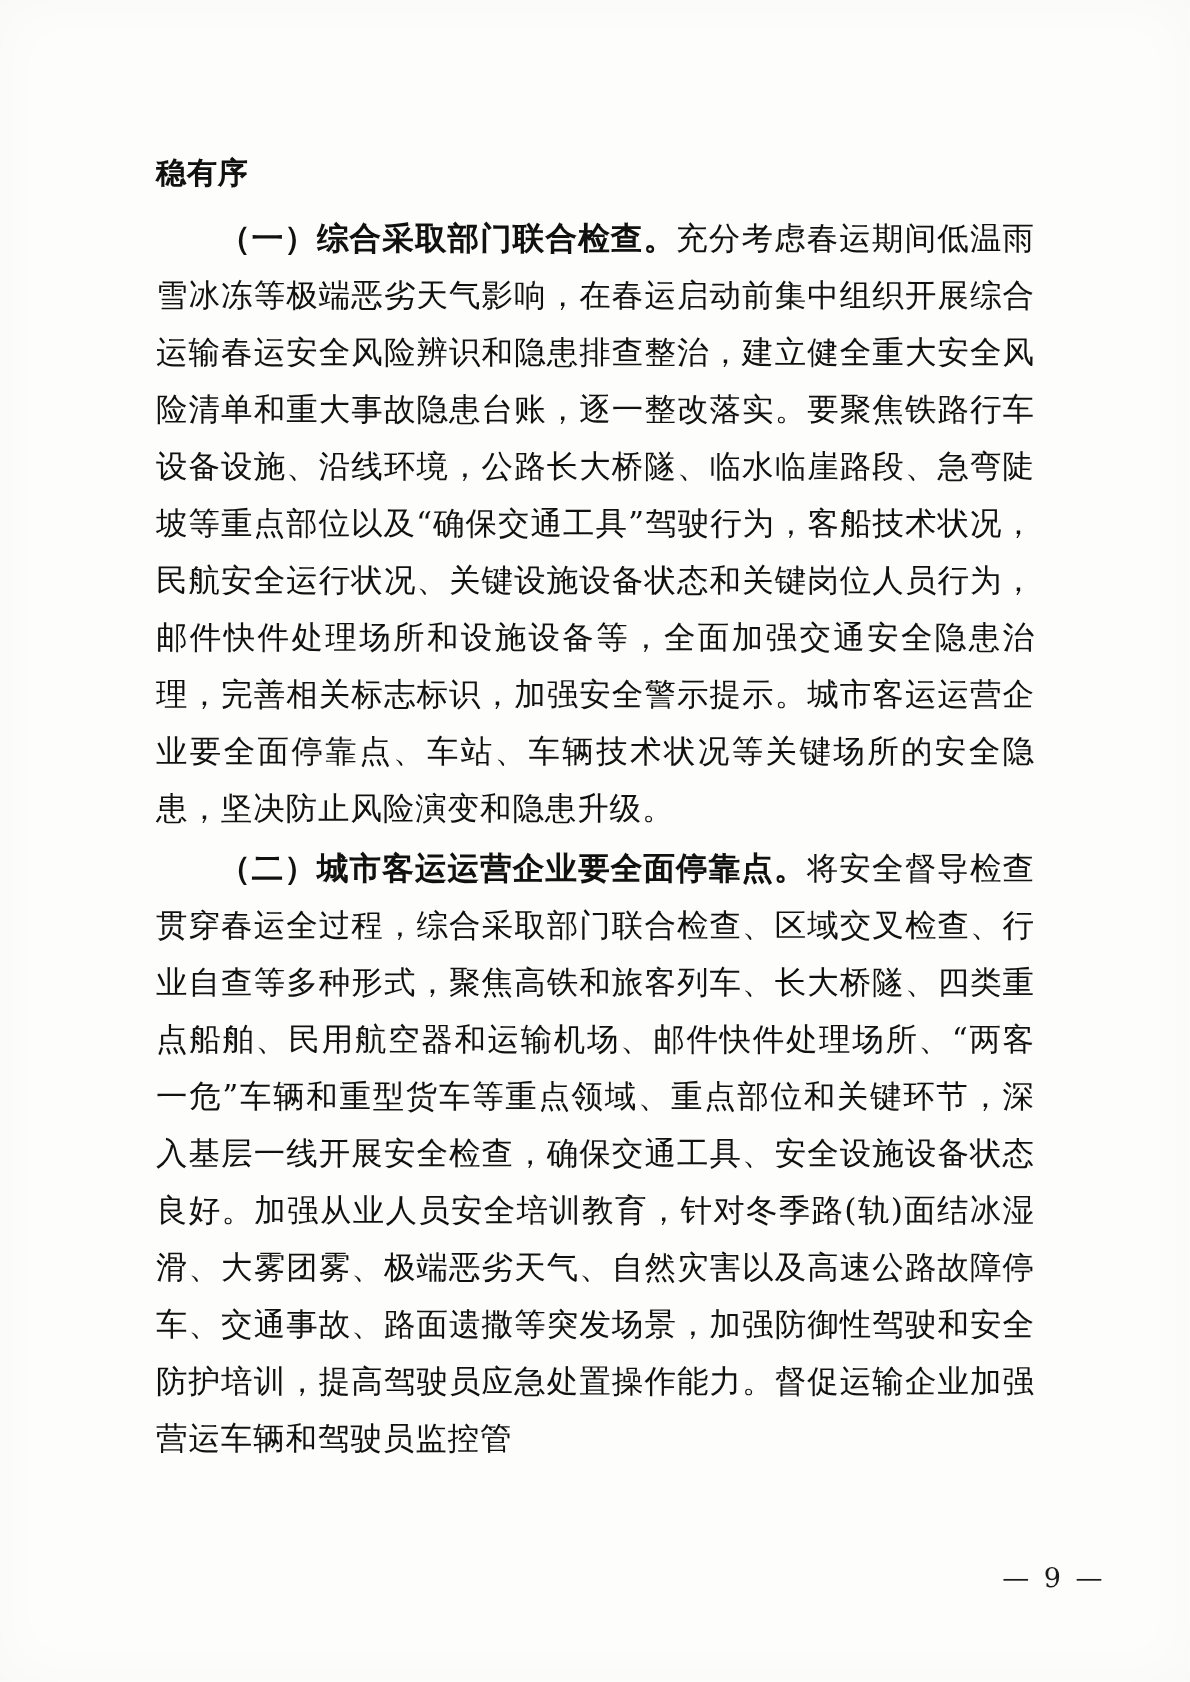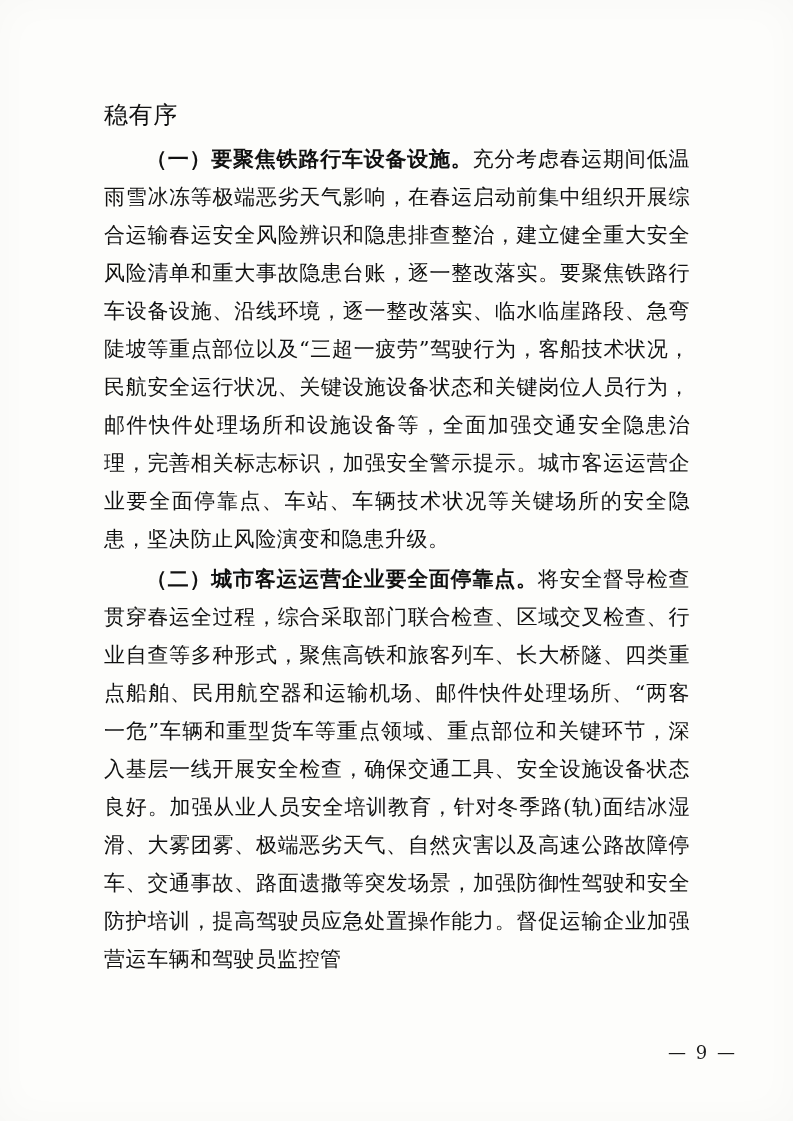--- a/index.html
+++ b/index.html
@@ -38,22 +38,22 @@
     margin: 0 0 0 0;
     color: #111111;
   }
   .para.first-line-start {
     text-indent: 42px;
   }
   .lead {
     font-weight: bold;
   }
   .heading-cont {
-    font-weight: normal;
-    font-size: 24px;
+    font-weight: bold;
+    font-size: 20px;
     line-height: 38px;
     letter-spacing: 0.6px;
     margin: 0 0 4px 0;
     color: #111111;
   }
   .spacer-sm { height: 2px; }
   .pagenum {
     position: absolute;
     left: 0;
     right: 56px;
@@ -76,21 +76,21 @@
 <body>
 
 <div class="page">
   <div class="content">
 
     <div class="heading-cont">稳有序</div>
 
     <div class="spacer-sm"></div>
 
     <p class="para first-line-start">
-      <span class="lead">（一）要聚焦铁路行车设备设施。</span><span>充分考虑春运期间低温雨雪冰冻等极端恶劣天气影响，在春运启动前集中组织开展综合运输春运安全风险辨识和隐患排查整治，建立健全重大安全风险清单和重大事故隐患台账，逐一整改落实。要聚焦铁路行车设备设施、沿线环境，逐一整改落实、临水临崖路段、急弯陡坡等重点部位以及“三超一疲劳”驾驶行为，客船技术状况，民航安全运行状况、关键设施设备状态和关键岗位人员行为，邮件快件处理场所和设施设备等，全面加强交通安全隐患治理，完善相关标志标识，加强安全警示提示。城市客运运营企业要全面停靠点、车站、车辆技术状况等关键场所的安全隐患，坚决防止风险演变和隐患升级。</span>
+      <span class="lead">（一）综合采取部门联合检查。</span><span>充分考虑春运期间低温雨雪冰冻等极端恶劣天气影响，在春运启动前集中组织开展综合运输春运安全风险辨识和隐患排查整治，建立健全重大安全风险清单和重大事故隐患台账，逐一整改落实。要聚焦铁路行车设备设施、沿线环境，公路长大桥隧、临水临崖路段、急弯陡坡等重点部位以及“确保交通工具”驾驶行为，客船技术状况，民航安全运行状况、关键设施设备状态和关键岗位人员行为，邮件快件处理场所和设施设备等，全面加强交通安全隐患治理，完善相关标志标识，加强安全警示提示。城市客运运营企业要全面停靠点、车站、车辆技术状况等关键场所的安全隐患，坚决防止风险演变和隐患升级。</span>
     </p>
 
     <div class="spacer-sm"></div>
 
     <p class="para first-line-start">
       <span class="lead">（二）城市客运运营企业要全面停靠点。</span><span>将安全督导检查贯穿春运全过程，综合采取部门联合检查、区域交叉检查、行业自查等多种形式，聚焦高铁和旅客列车、长大桥隧、四类重点船舶、民用航空器和运输机场、邮件快件处理场所、“两客一危”车辆和重型货车等重点领域、重点部位和关键环节，深入基层一线开展安全检查，确保交通工具、安全设施设备状态良好。加强从业人员安全培训教育，针对冬季路(轨)面结冰湿滑、大雾团雾、极端恶劣天气、自然灾害以及高速公路故障停车、交通事故、路面遗撒等突发场景，加强防御性驾驶和安全防护培训，提高驾驶员应急处置操作能力。督促运输企业加强营运车辆和驾驶员监控管</span>
     </p>
 
   </div>
 

